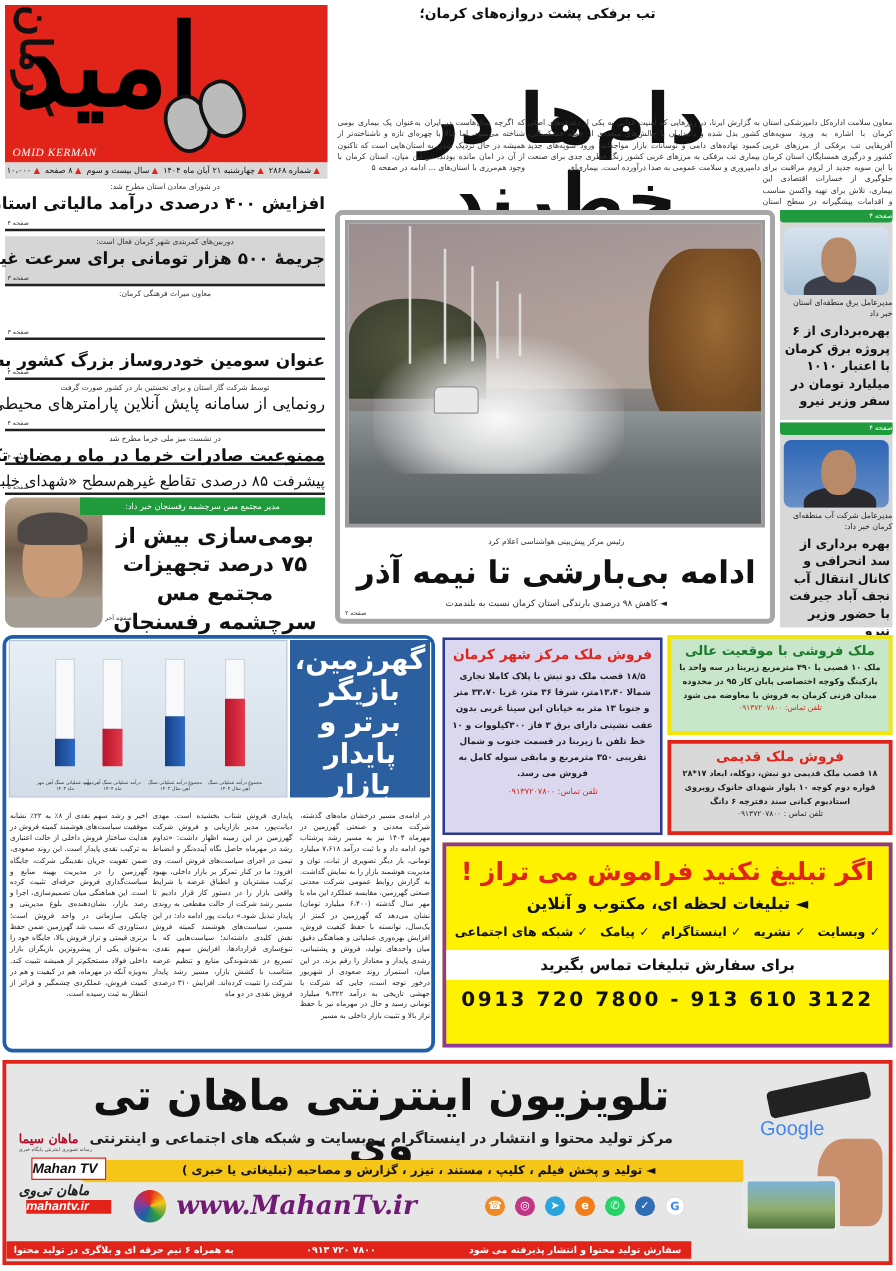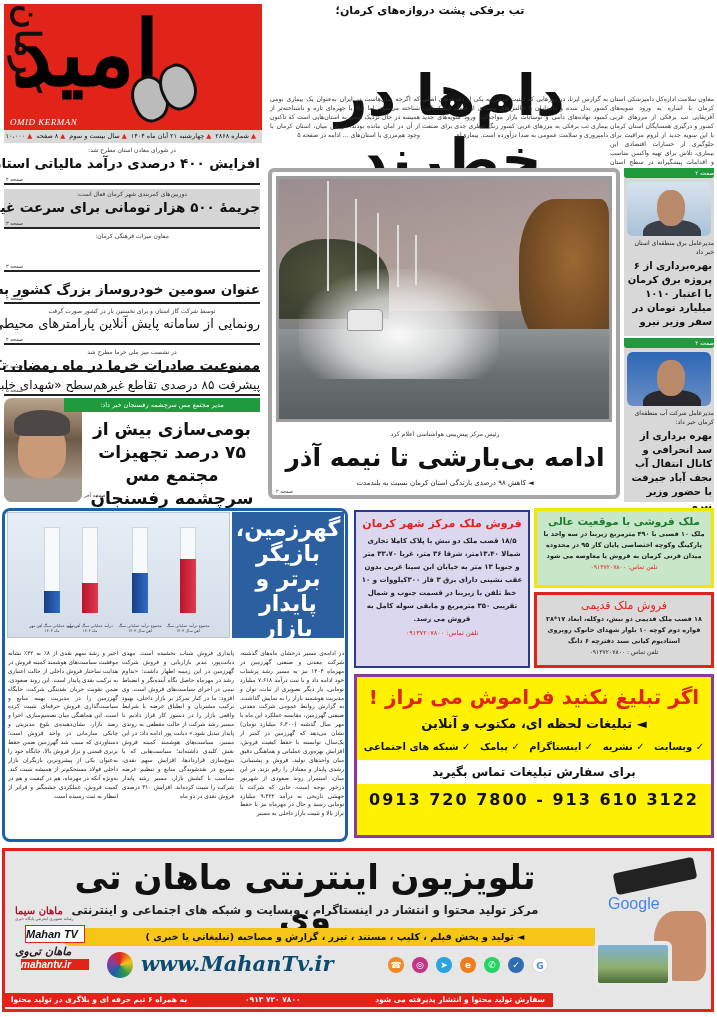--- a/index.html
+++ b/index.html
@@ -84,38 +84,38 @@
   #ad-center .h { color: #e2231a; font-size: 11px; font-weight: bold; margin-bottom: 5px; }
   #ad-center .t { font-size: 7px; line-height: 13px; font-weight: bold; color: #222; }
   #ad-center .ph { color: #e2231a; font-size: 6.5px; margin-top: 3px; }
 
   #ad-premium { left: 534px; top: 508px; width: 180px; height: 80px; border: 3px solid #f3e600; background: #c8e6c9; text-align: center; padding: 4px 3px; }
   #ad-premium .h { color: #1b7d2b; font-size: 10.5px; font-weight: bold; margin-bottom: 2px; }
   #ad-premium .t { font-size: 6.5px; line-height: 11px; font-weight: bold; color: #222; }
   #ad-premium .ph { color: #e2231a; font-size: 6px; margin-top: 1px; }
 
   #ad-old { left: 534px; top: 592px; width: 180px; height: 76px; border: 3px solid #e2231a; background: #d9d9d9; text-align: center; padding: 4px 3px; }
-  #ad-old .h { color: #e2231a; font-size: 11px; font-weight: normal; margin-bottom: 2px; }
+  #ad-old .h { color: #e2231a; font-size: 11px; font-weight: bold; margin-bottom: 2px; }
   #ad-old .t { font-size: 6.5px; line-height: 11px; font-weight: bold; color: #222; }
   #ad-old .ph { font-size: 6px; color: #222; margin-top: 1px; }
 
   #ad-promo { left: 354px; top: 674px; width: 360px; height: 164px; border: 3px solid #8e3a9a; background: #fff200; text-align: center; }
   #ad-promo .h { color: #e2231a; font-size: 20px; font-weight: 900; margin-top: 6px; line-height: 28px; }
   #ad-promo .s { font-size: 13px; font-weight: bold; margin-top: 4px; line-height: 18px; }
   #ad-promo .checks { font-size: 10px; font-weight: bold; margin-top: 8px; white-space: nowrap; }
   #ad-promo .checks span { margin: 0 3px; }
   #ad-promo .cta { background: #fff; font-size: 12px; font-weight: bold; margin-top: 8px; height: 24px; line-height: 24px; }
   #ad-promo .phones { font-size: 16px; font-weight: bold; margin-top: 6px; letter-spacing: 2px; direction: ltr; color: #111; text-align: center; }
 
   
   #mahan { left: 2px; top: 848px; width: 712px; height: 164px; border: 3px solid #e2231a; background: #e6e6e6; overflow: hidden; }
   #mahan .title { position: absolute; left: 40px; top: 6px; width: 520px; text-align: center; font-size: 34px; font-weight: 900; letter-spacing: -1px; color: #111; }
   #mahan .sub { position: absolute; left: 40px; top: 52px; width: 520px; text-align: center; font-size: 11.5px; font-weight: bold; color: #222; }
   #mahan .yellow { position: absolute; left: 30px; top: 77px; width: 560px; height: 18px; background: #f5c518; clip-path: polygon(0 0,100% 0,100% 100%,6% 100%); font-size: 9.5px; font-weight: bold; line-height: 18px; text-align: center; padding-left: 40px; }
-  #mahan .url { position: absolute; left: 136px; top: 100px; font-family: "DejaVu Serif", serif; font-style: italic; font-weight: bold; font-size: 21px; color: #0c4a6e; direction: ltr; }
+  #mahan .url { position: absolute; left: 136px; top: 100px; font-family: "DejaVu Serif", serif; font-style: italic; font-weight: bold; font-size: 21px; color: #701a75; direction: ltr; }
   #mahan .globe { position: absolute; left: 102px; top: 101px; width: 26px; height: 26px; border-radius: 50%; background: conic-gradient(#e2231a, #f5c518, #2e9c45, #1d5fa8, #8e3a9a, #e2231a); }
   #mahan .brand { position: absolute; left: 10px; top: 54px; width: 80px; text-align: left; }
   #mahan .brand .sima { font-family: "DejaVu Serif", serif; color: #b0102a; font-size: 10px; font-weight: bold; }
   #mahan .brand .cap { font-size: 4px; color: #444; }
   #mahan .brand .mtv { margin: 4px auto 0; width: 60px; height: 18px; background: #fff; border: 1px solid #e2231a; font-family: "Liberation Sans", sans-serif; font-style: italic; font-weight: bold; font-size: 11px; line-height: 16px; color: #111; direction: ltr; }
   #mahan .brand .fa { font-size: 11px; font-weight: bold; font-style: italic; margin-top: 2px; color: #222; }
   #mahan .brand .dom { width: 68px; margin: 1px auto 0; background: #e2231a; color: #fff; font-family: "Liberation Sans", sans-serif; font-weight: bold; font-style: italic; font-size: 10px; direction: ltr; }
   #mahan .icons { position: absolute; left: 383px; top: 106px; display: flex; gap: 8px; direction: ltr; }
   #mahan .icons span { width: 16px; height: 16px; border-radius: 50%; display: inline-block; color: #fff; font-size: 9px; font-weight: bold; text-align: center; line-height: 16px; }
   #mahan .redbar { position: absolute; left: 0; bottom: 2px; width: 548px; height: 14px; background: #e2231a; color: #fff; font-size: 7.5px; line-height: 14px; font-weight: bold; }

